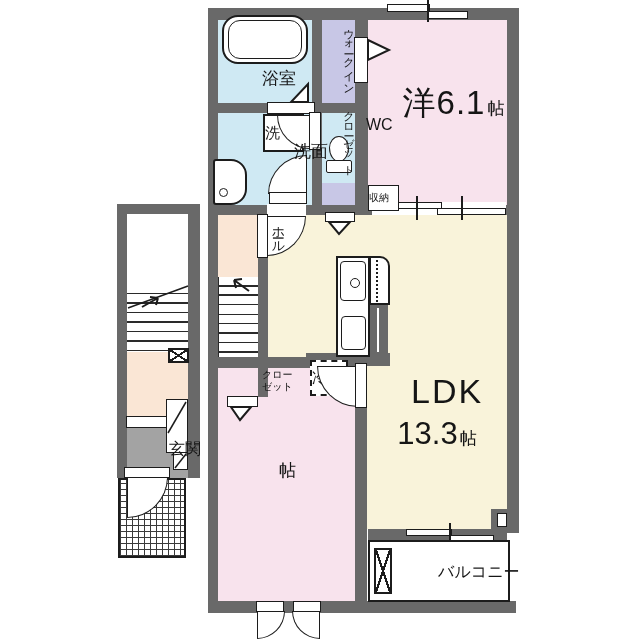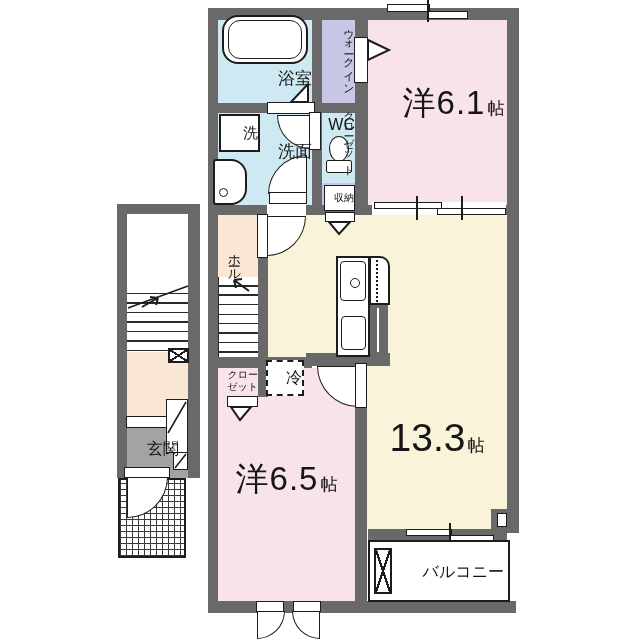--- a/index.html
+++ b/index.html
@@ -4,21 +4,21 @@
 <style>
   html,body{margin:0;padding:0;background:#fff;}
   .canvas{position:relative;width:640px;height:640px;background:#ffffff;overflow:hidden;
           font-family:"Liberation Sans",sans-serif;color:#111;}
   .abs{position:absolute;}
   .wall{position:absolute;background:#696969;}
   .room{position:absolute;}
   .fix{position:absolute;background:#fff;border:2px solid #1c1c1c;box-sizing:border-box;}
   .thin{border-width:1.5px;}
   .lbl{position:absolute;line-height:1.05;white-space:nowrap;color:#151515;}
-  .ctr{display:flex;align-items:center;justify-content:flex-end;text-align:center;}
+  .ctr{display:flex;align-items:center;justify-content:flex-start;text-align:center;margin-left:44px;}
   .base{display:flex;align-items:baseline;justify-content:center;text-align:center;}
   .vert{writing-mode:vertical-rl;text-orientation:upright;}
   .stairs{position:absolute;background:repeating-linear-gradient(to bottom,#fff 0,#fff 8px,#2a2a2a 8px,#2a2a2a 9.5px);}
   .xbox{position:absolute;box-sizing:border-box;border:2px solid #1c1c1c;background:
     linear-gradient(to top right,transparent calc(50% - 1px),#1c1c1c calc(50% - 1px),#1c1c1c calc(50% + 1px),transparent calc(50% + 1px)),
     linear-gradient(to bottom right,transparent calc(50% - 1px),#1c1c1c calc(50% - 1px),#1c1c1c calc(50% + 1px),transparent calc(50% + 1px)),#fff;}
   .hatch{position:absolute;box-sizing:border-box;border:2px solid #1c1c1c;background:
     repeating-linear-gradient(0deg,#3a3a3a 0 1px,transparent 1px 6px),
     repeating-linear-gradient(90deg,#3a3a3a 0 1px,transparent 1px 6px),#fff;}
   .dashedbox{position:absolute;box-sizing:border-box;border:2px dashed #1c1c1c;background:#fff;}
@@ -188,26 +188,28 @@
   <div class="lbl vert ctr" style="left:224px;top:217px;width:20px;height:58px;font-size:13px">
     <span>ホール</span>
   </div>
   <div class="lbl ctr" style="left:218px;top:366px;width:40px;height:30px;font-size:10px;line-height:1.25;white-space:normal">
     <span><span>クロー</span><br><span>ゼット</span></span>
   </div>
   <div class="lbl base" style="left:384px;top:86px;width:139px;height:46px">
     <span class="big">洋6.1</span>
       <span class="unit">帖</span>
   </div>
+  <div class="lbl ctr" style="left:367px;top:372px;width:140px;height:40px;font-size:34px;letter-spacing:2px">
+    <span>LDK</span>
+  </div>
   <div class="lbl base" style="left:367px;top:418px;width:140px;height:42px">
-    <span style="font-size:39px">13.3</span>
+    <span style="font-size:31px">13.3</span>
       <span class="unit">帖</span>
   </div>
   <div class="lbl base" style="left:218px;top:462px;width:137px;height:46px">
-    <span class="big">洋6.5</span>
       <span class="unit">帖</span>
   </div>
   <div class="lbl ctr" style="left:125px;top:438px;width:54px;height:22px;font-size:16px">
     <span>玄関</span>
   </div>
   <div class="lbl ctr" style="left:394px;top:561px;width:110px;height:22px;font-size:16px">
     <span>バルコニー</span>
   </div>
 
 </div>

